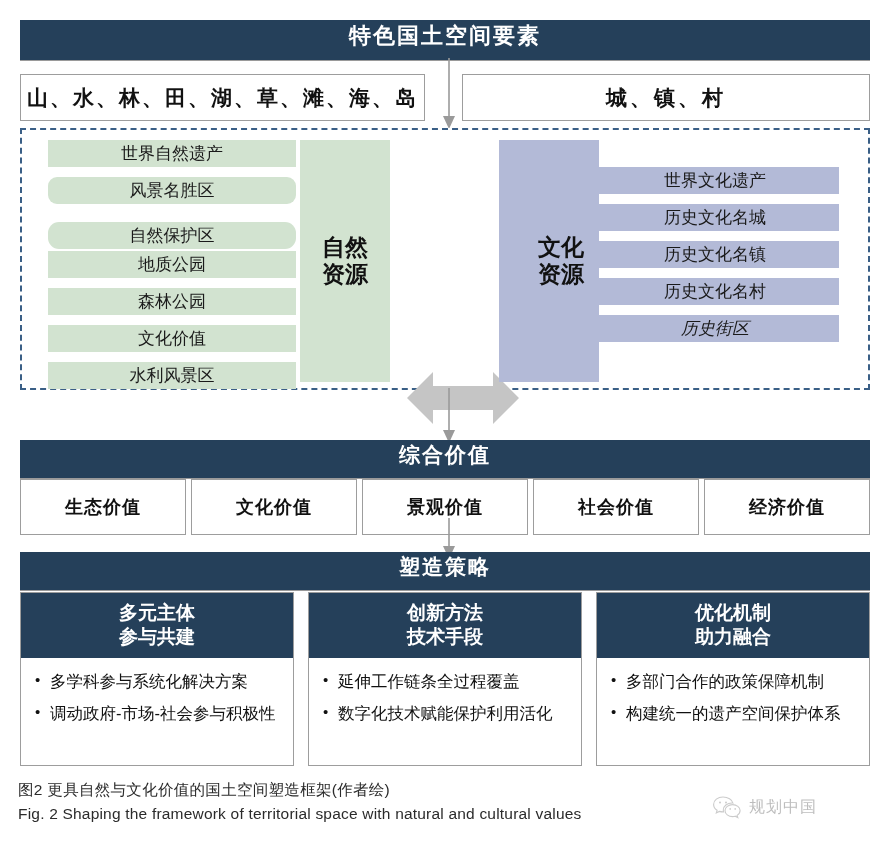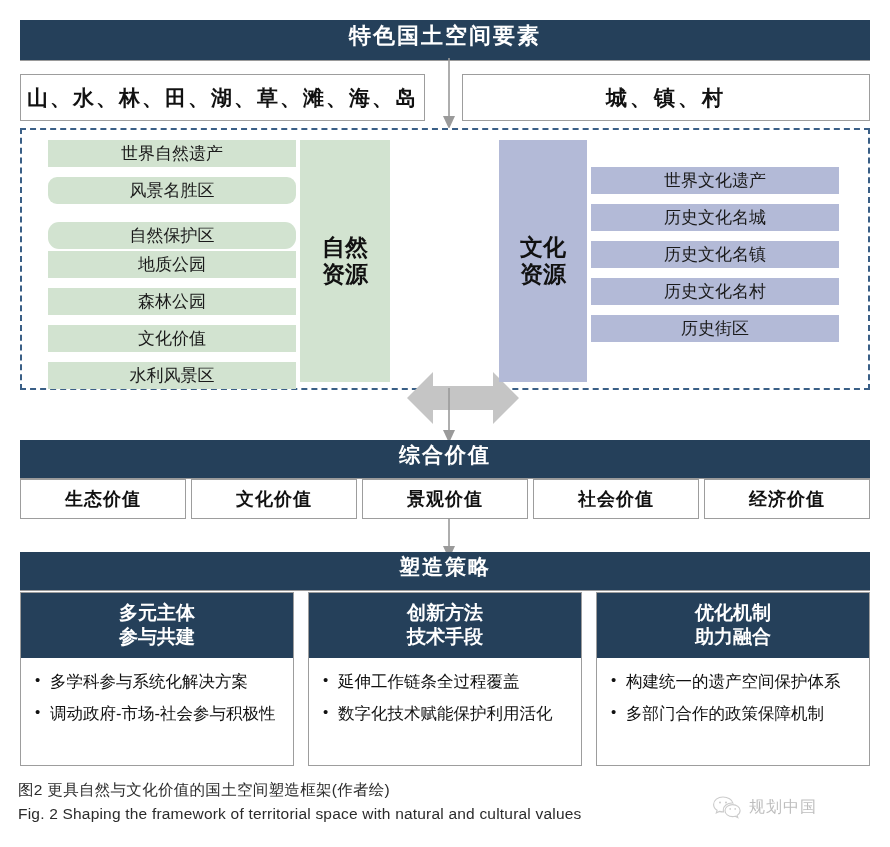--- a/index.html
+++ b/index.html
@@ -98,23 +98,24 @@
   #col-nature {
     left: 278px;
     top: 10px;
     width: 90px;
     height: 242px;
     background: #D2E3D0;
   }
   #col-culture {
     left: 477px;
     top: 10px;
-    width: 88px;
+    width: 76px;
     height: 242px;
     background: #B3BAD7;
+    padding-left: 24px;
   }
 
   .tag {
     position: absolute;
     display: flex;
     align-items: center;
     justify-content: center;
     font-size: 17px;
     color: #1a1a1a;
     height: 27px;
@@ -143,21 +144,21 @@
   
   #value-bar {
     left: 20px;
     top: 440px;
     width: 850px;
     height: 38px;
     font-size: 21px;
   }
   .value-cell {
     top: 479px;
-    height: 40px;
+    height: 56px;
     font-size: 18px;
     letter-spacing: 1px;
   }
 
   
   #strategy-bar {
     left: 20px;
     top: 552px;
     width: 850px;
     height: 38px;
@@ -277,21 +278,21 @@
       <div>
         <div>文化</div>
         <div>资源</div>
       </div>
     </div>
 
     <div class="tag purple" style="top:37px;">世界文化遗产</div>
     <div class="tag purple" style="top:74px;">历史文化名城</div>
     <div class="tag purple" style="top:111px;">历史文化名镇</div>
     <div class="tag purple" style="top:148px;">历史文化名村</div>
-    <div class="tag purple" style="top:185px;">历史街区</div>
+    <div class="tag purple" style="top:185px;font-style:italic;">历史街区</div>
   </div>
 
   <svg class="down-arrow" id="arrow-b" viewBox="0 0 22 56" preserveAspectRatio="none">
     <line x1="11" y1="0" x2="11" y2="44" stroke="#9a9a9a" stroke-width="1.6"></line>
     <polygon points="11,55 5,42 17,42" fill="#9a9a9a"></polygon>
   </svg>
 
   <div class="navybar" id="value-bar">
     <span>综合价值</span>
   </div>
@@ -332,22 +333,22 @@
       <li>数字化技术赋能保护利用活化</li>
     </ul>
   </div>
 
   <div class="strategy-card" style="left:596px;">
     <div class="card-head">
       <div>优化机制</div>
       <div>助力融合</div>
     </div>
     <ul>
+      <li>多部门合作的政策保障机制</li>
       <li>构建统一的遗产空间保护体系</li>
-      <li>多部门合作的政策保障机制</li>
     </ul>
   </div>
 
   <div id="caption">
     <div class="cn">图2  更具自然与文化价值的国土空间塑造框架(作者绘)</div>
     <div class="en">Fig. 2  Shaping the framework of territorial space with natural and cultural values</div>
   </div>
 
   <div id="watermark">
     <svg width="30" height="24" viewBox="0 0 30 24">

